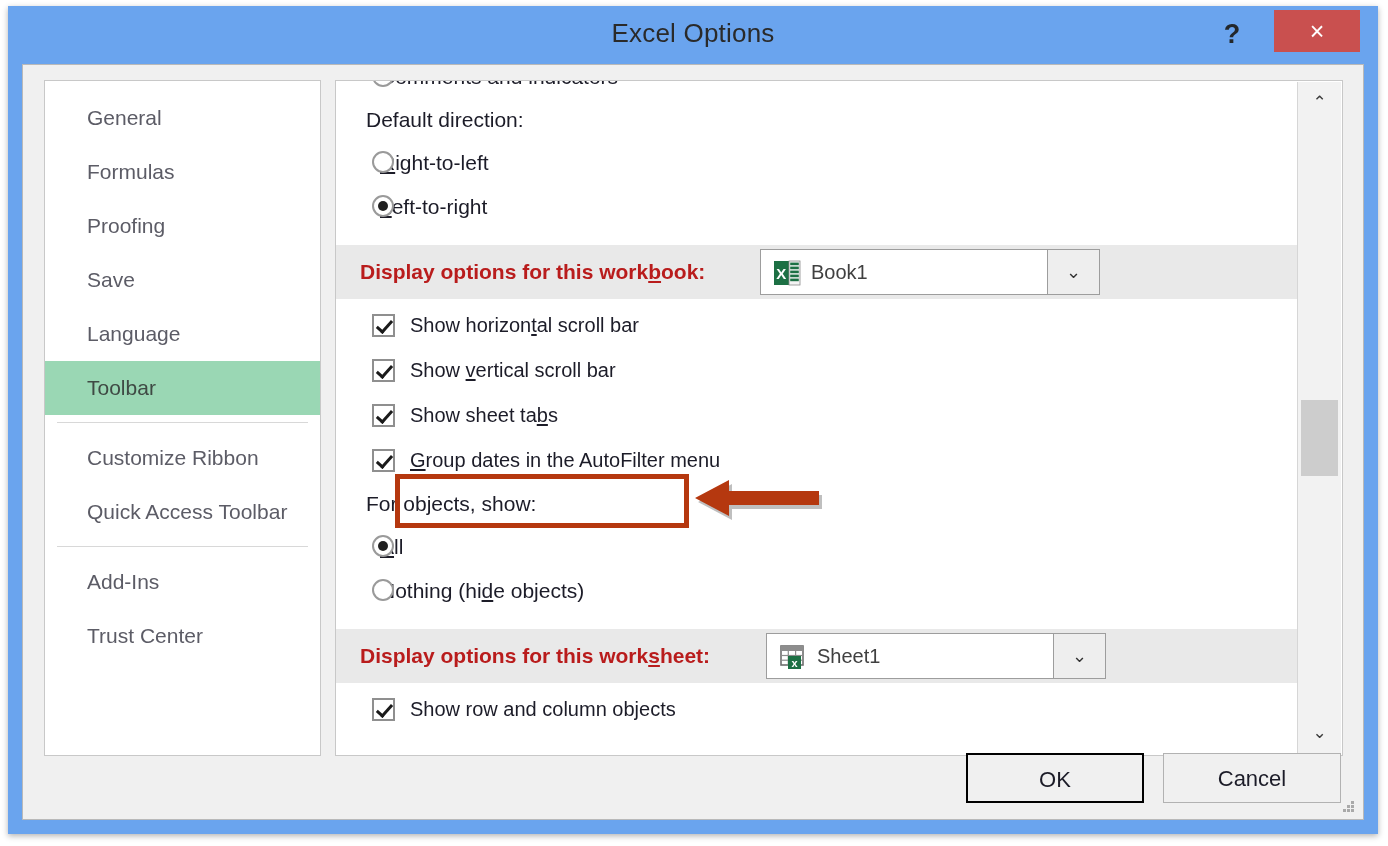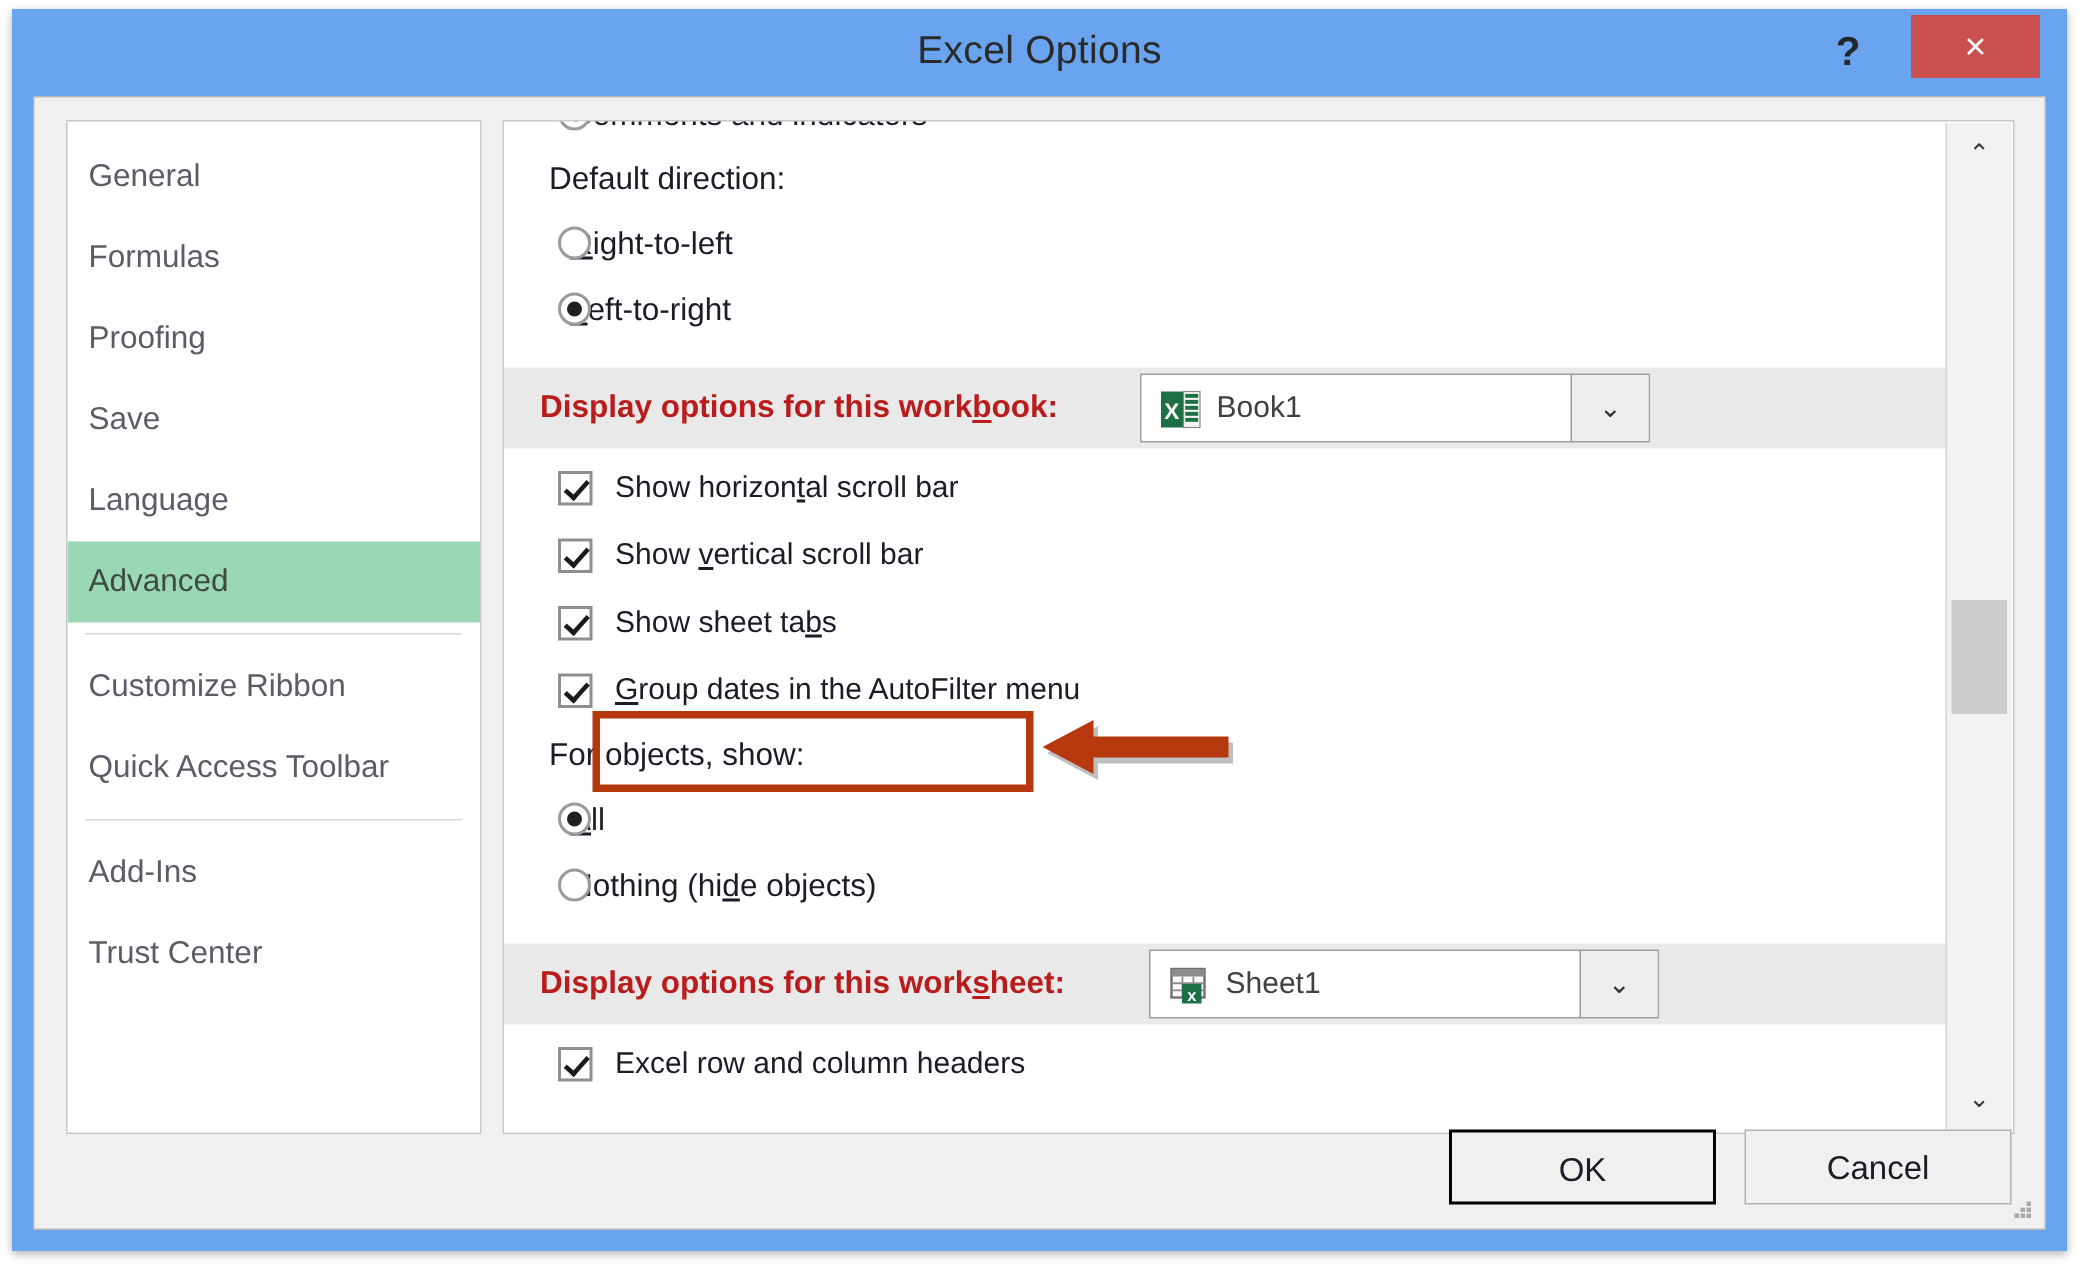--- a/index.html
+++ b/index.html
@@ -87,21 +87,21 @@
     height: 676px;
     background: #ffffff;
     border: 1px solid #c8c8c8;
     box-sizing: border-box;
     padding-top: 10px;
     overflow: hidden;
   }
   .nav-item {
     height: 54px;
     line-height: 54px;
-    padding-left: 14px;
+    padding-left: 42px;
     font-size: 21px;
     color: #5c5c66;
     cursor: pointer;
     white-space: nowrap;
   }
   .nav-item.selected {
     background: #9ad7b4;
     color: #3f4a44;
   }
   .nav-sep {
@@ -365,21 +365,21 @@
   </div>
 
   <div class="body-area">
 
     <div class="sidebar">
       <div class="nav-item">General</div>
       <div class="nav-item">Formulas</div>
       <div class="nav-item">Proofing</div>
       <div class="nav-item">Save</div>
       <div class="nav-item">Language</div>
-      <div class="nav-item selected">Advanced</div>
+      <div class="nav-item selected">Toolbar</div>
       <div class="nav-sep"></div>
       <div class="nav-item">Customize Ribbon</div>
       <div class="nav-item">Quick Access Toolbar</div>
       <div class="nav-sep"></div>
       <div class="nav-item">Add-Ins</div>
       <div class="nav-item">Trust Center</div>
     </div>
 
     <div class="content">
       <div class="scroll-inner">
@@ -467,21 +467,21 @@
                 <text x="15.5" y="24" font-family="'Liberation Sans',sans-serif" font-size="11" font-weight="bold" fill="#ffffff" text-anchor="middle">x</text>
               </svg>
             </span>
             <span class="combo-value">Sheet1</span>
             <span class="combo-arrow">⌄</span>
           </div>
         </div>
 
         <div class="chk-row">
           <span class="chk on"></span>
-          <span>Excel row and column headers</span>
+          <span>Show row and column objects</span>
         </div>
 
       </div>
 
       <div class="scrollbar">
         <div class="sb-btn sb-up">⌃</div>
         <div class="sb-thumb"></div>
         <div class="sb-btn sb-down">⌄</div>
       </div>
     </div>

